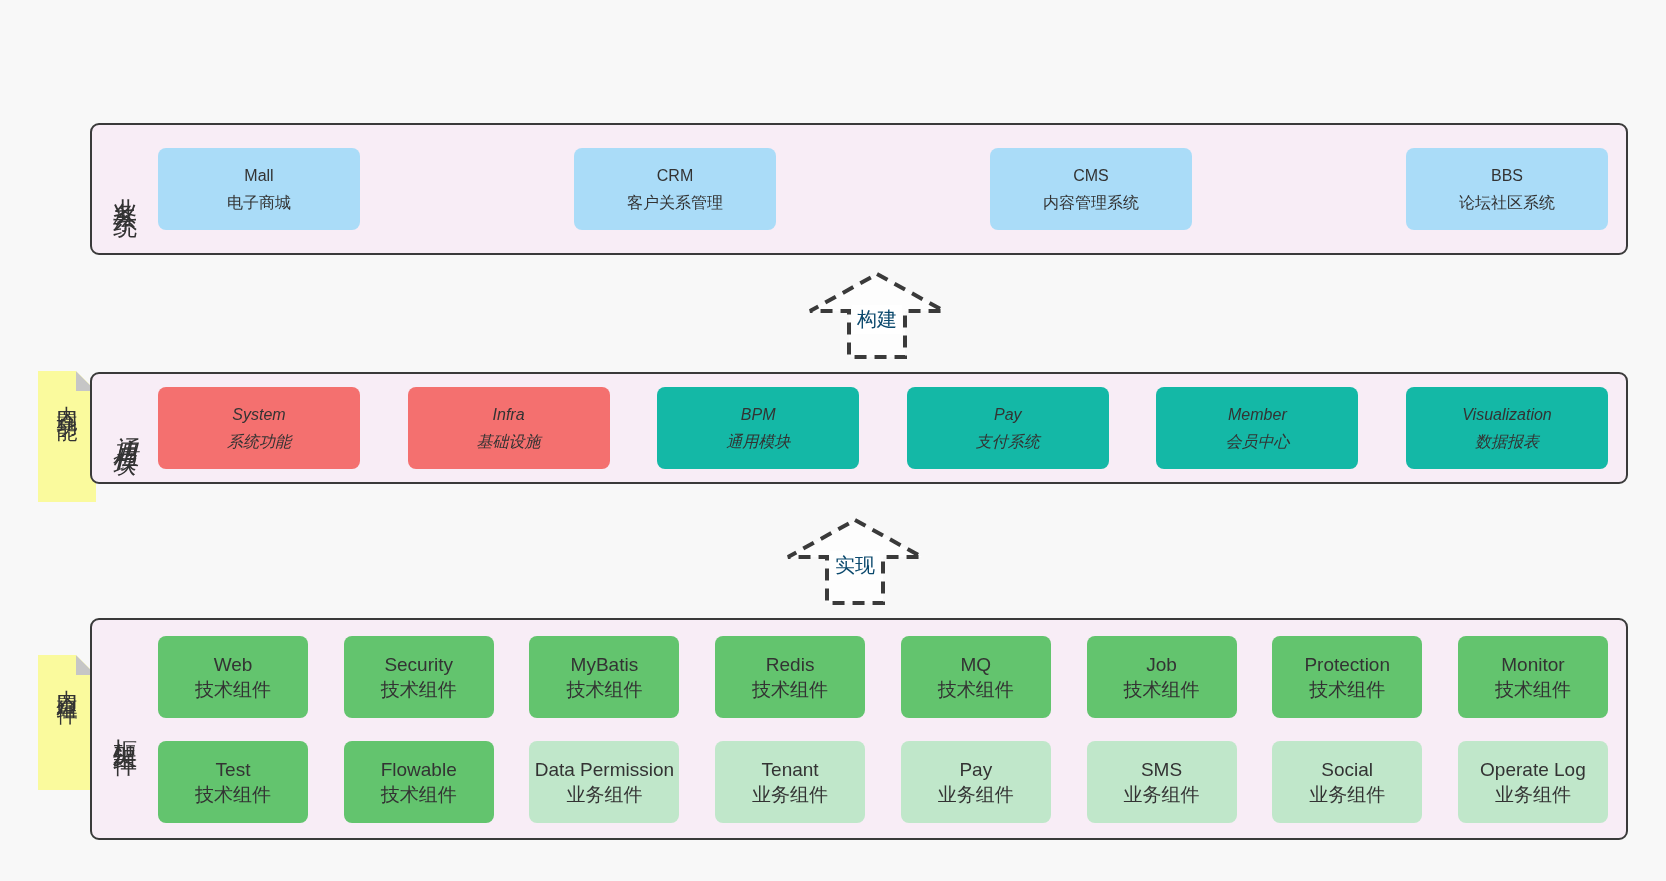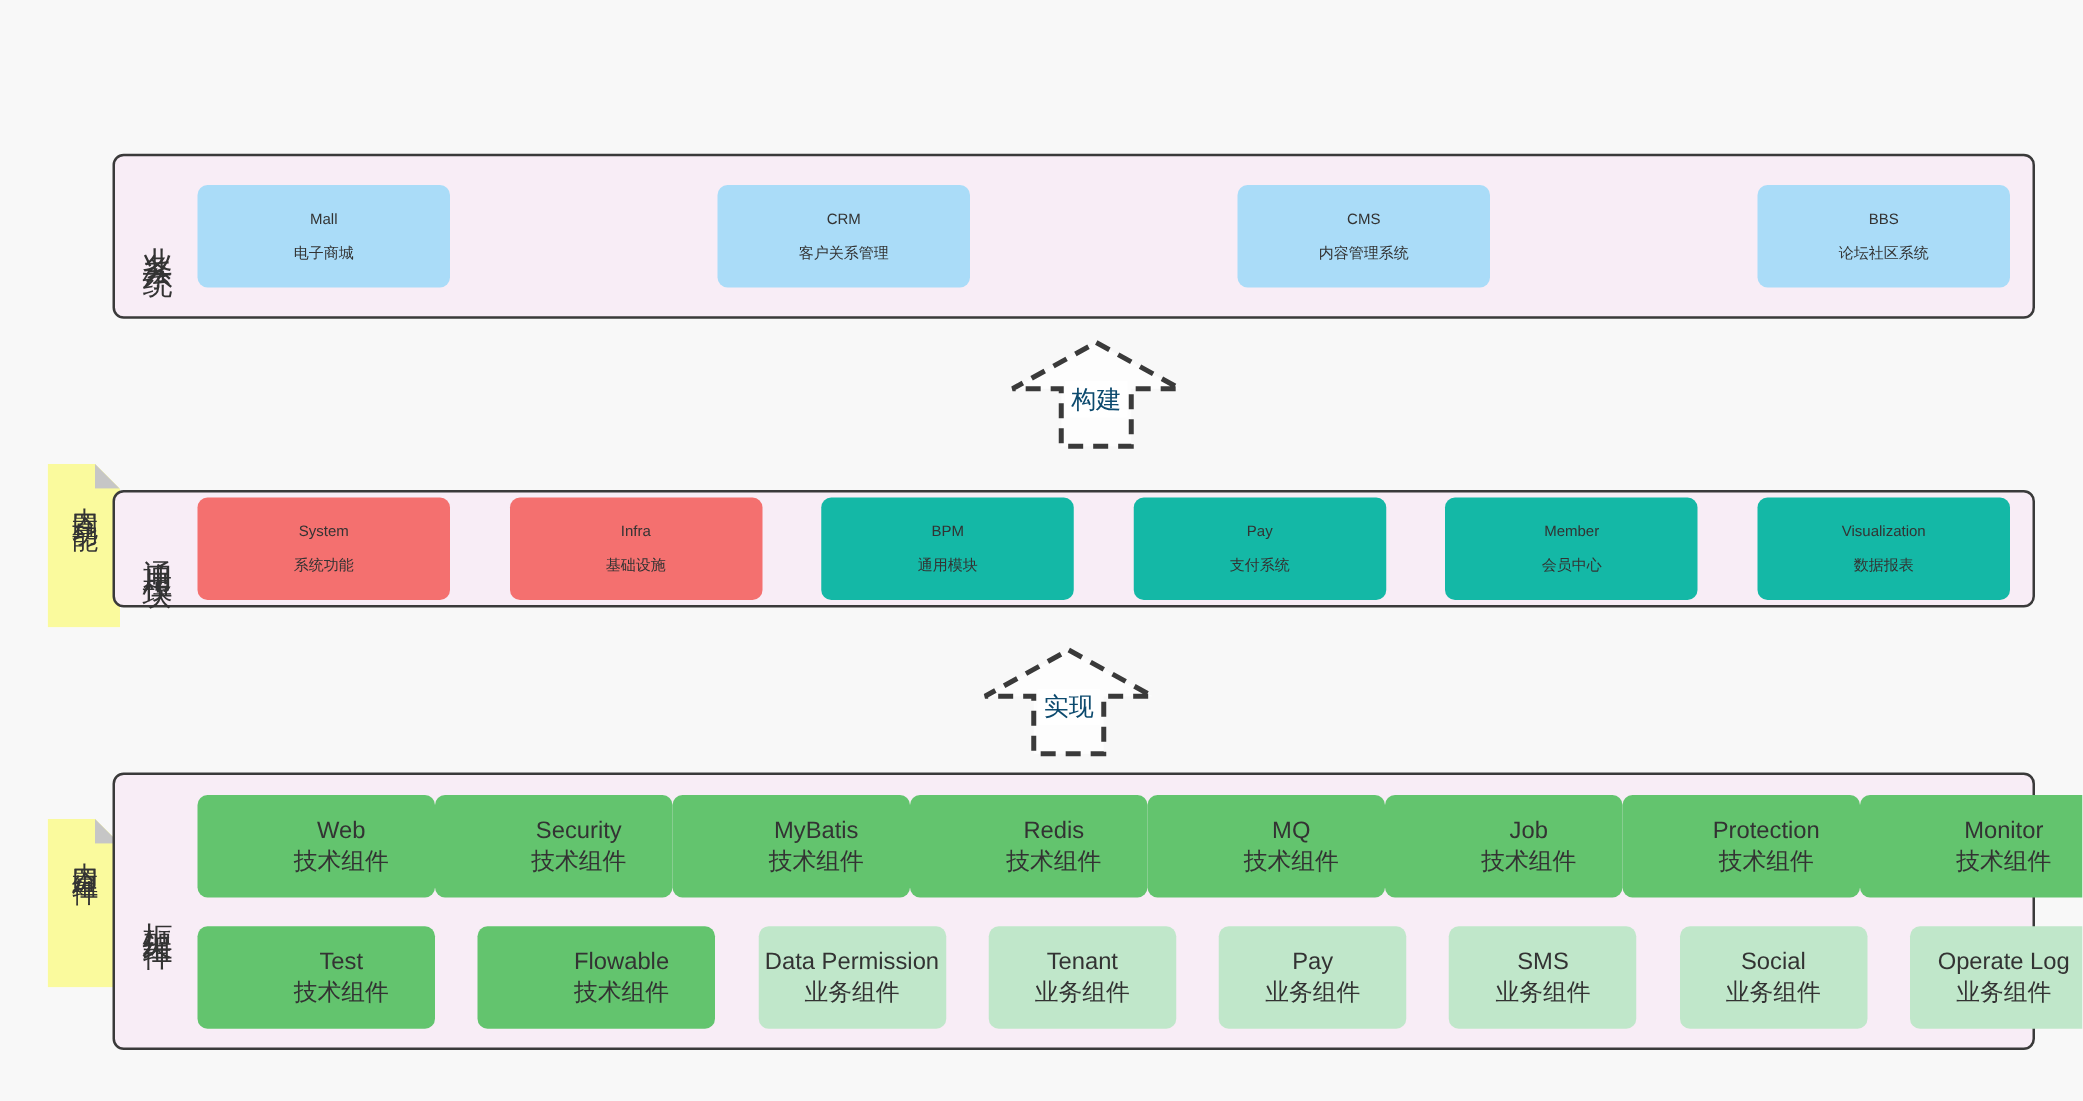--- a/index.html
+++ b/index.html
@@ -7,21 +7,21 @@
     position:relative; width:1666px; height:881px; background:#f8f8f8;
     font-family:"Liberation Sans","DejaVu Sans",sans-serif; color:#333;
     overflow:hidden;
   }
   .band {
     position:absolute; left:90px; width:1538px; box-sizing:border-box;
     background:#f8edf6; border:2px solid #3a3a3a; border-radius:9px;
     display:flex; align-items:stretch; z-index:2;
   }
   .band1 { top:123px; height:132px; }
-  .band2 { top:392px; height:94px; }
+  .band2 { top:372px; height:112px;font-style:italic; }
   .band3 { top:618px; height:222px; }
   .band-label {
     width:66px; display:flex; align-items:center; justify-content:center;
     flex:none;
   }
   .band-label span {
     writing-mode:vertical-rl; text-orientation:upright;
     font-size:24px; letter-spacing:5px; color:#333;
   }
   .boxes {
@@ -29,27 +29,27 @@
     padding-right:18px;
   }
   .grid {
     flex:1; display:flex; flex-direction:column; justify-content:center;
     gap:23px; padding-right:18px;
   }
   .row { display:flex; justify-content:space-between; }
   .box {
     width:202px; height:82px; border-radius:8px;
     display:flex; flex-direction:column; align-items:center; justify-content:center;
-    text-align:center; font-size:12px; line-height:27px; color:#333;
+    text-align:center; font-size:16px; line-height:27px; color:#333;
   }
   .box.small { width:150px; height:82px; font-size:19px; line-height:25px; }
   .blue        { background:#aadcf8; }
   .red         { background:#f4706f; }
   .pink        { background:#14b8a6; }
-  .green       { background:#63c46e;padding-left:40px; }
+  .green       { background:#63c46e; }
   .green-light { background:#c0e7ca; }
   .note {
     position:absolute; left:38px; width:58px; background:#fafa9d; z-index:1;
     clip-path:polygon(0 0, calc(100% - 20px) 0, 100% 20px, 100% 100%, 0 100%);
     display:flex; justify-content:center;
   }
   .note1 { top:371px; height:131px; }
   .note2 { top:655px; height:135px; }
   .note .fold {
     position:absolute; top:0; right:0; width:20px; height:20px;

